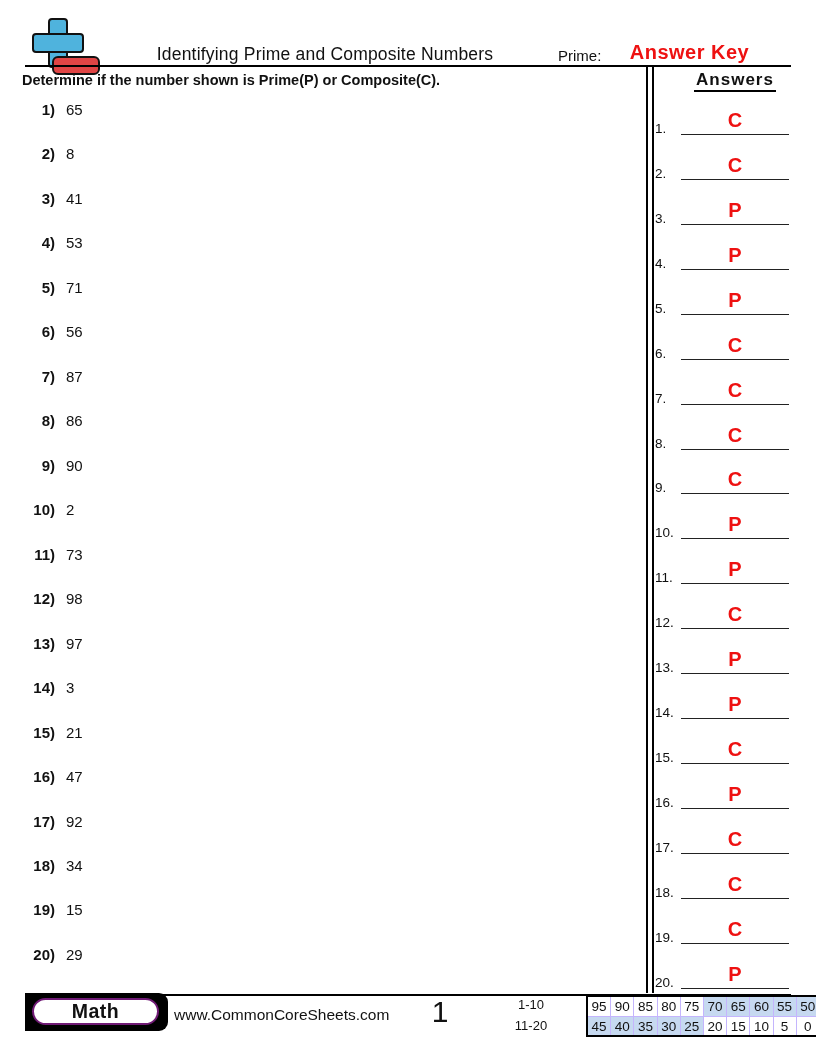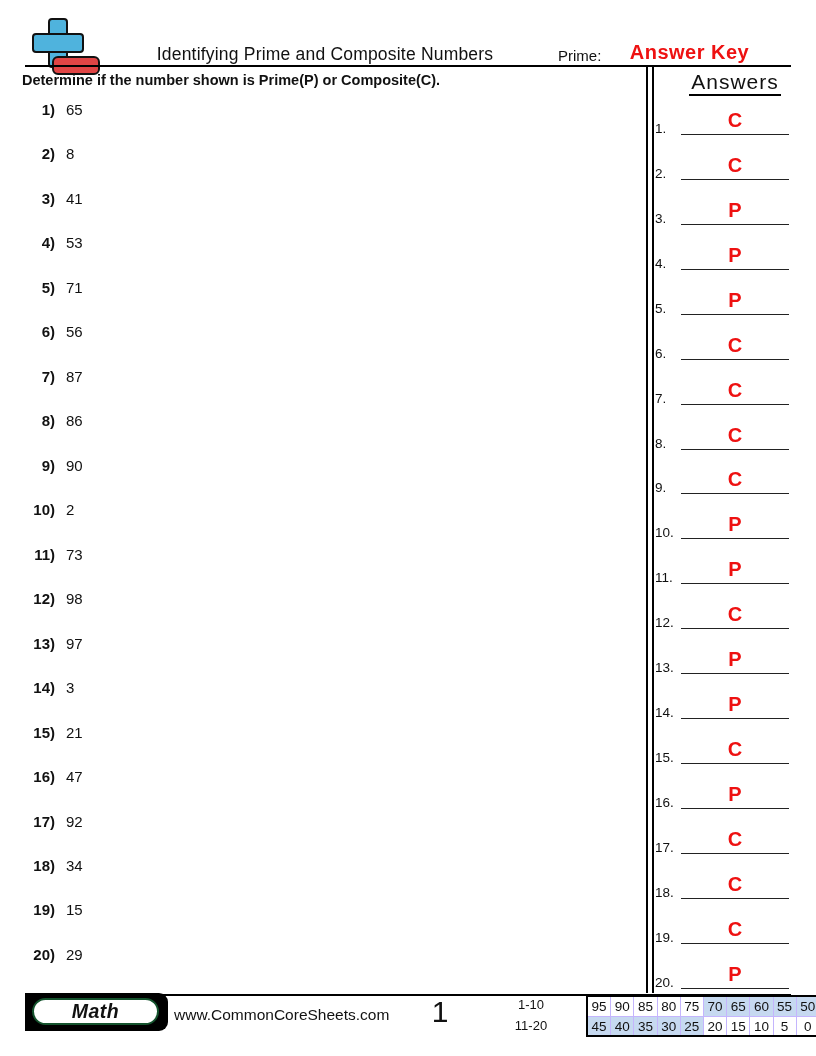--- a/index.html
+++ b/index.html
@@ -20,37 +20,37 @@
   .logo .vbar{position:absolute;left:20px;top:0;width:16px;height:46px;background:var(--logo-blue);border:2.5px solid #111;border-radius:4px;}
   .logo .hbar{position:absolute;left:4px;top:15px;width:48px;height:16px;background:var(--logo-blue);border:2.5px solid #111;border-radius:4px;}
   .logo .patch{position:absolute;left:23px;top:18px;width:10.5px;height:10.5px;background:var(--logo-blue);}
   .logo .minus{position:absolute;left:24px;top:38px;width:44px;height:15px;background:var(--logo-red);border:2.5px solid #111;border-radius:6px;}
   .title{position:absolute;left:110px;top:44px;width:430px;text-align:center;font-size:17.5px;letter-spacing:.2px;}
   .name-label{position:absolute;left:558px;top:47px;font-size:15px;}
   .answer-key{position:absolute;left:612px;top:41px;width:155px;text-align:center;font-size:20px;font-weight:bold;color:var(--red);letter-spacing:.5px;}
   .hline{position:absolute;left:25px;top:65px;width:766px;border-top:2.5px solid #000;}
   .instruction{position:absolute;left:22px;top:72px;width:600px;font-size:14.5px;font-weight:bold;}
   .vsep{position:absolute;left:646px;top:67px;height:926px;width:4px;border-left:2px solid #000;border-right:2px solid #000;}
-  .answers-heading{position:absolute;left:660px;top:70px;width:150px;text-align:center;font-size:21px;font-weight:normal;letter-spacing:1px;}
+  .answers-heading{position:absolute;left:660px;top:70px;width:150px;text-align:center;font-size:17px;font-weight:bold;letter-spacing:1px;}
   .answers-heading span{border-bottom:2.5px solid #000;padding:0 2px 1px 2px;}
   
   .questions{position:absolute;left:25px;top:101px;width:320px;}
   .q-row{height:44.47px;display:flex;align-items:flex-start;}
   .q-num{width:30px;text-align:right;font-weight:bold;font-size:15px;}
   .q-val{margin-left:11px;font-size:15px;}
   
   .answers{position:absolute;left:652px;top:92px;width:140px;}
   .ans-row{position:relative;height:44.95px;}
   .ans-num{position:absolute;left:3px;bottom:1px;font-size:13.5px;}
   .ans-line{position:absolute;left:29px;right:3px;bottom:2px;border-bottom:1.6px solid #222;}
   .ans-letter{position:absolute;left:29px;right:3px;bottom:5px;text-align:center;font-size:20px;font-weight:bold;color:var(--red);}
   
   .fline{position:absolute;left:25px;top:994px;width:766px;border-top:2.5px solid #000;}
   .math-badge{position:absolute;left:25px;top:993px;width:143px;height:38px;background:#000;border-radius:0 9px 9px 0;}
-  .math-pill{position:absolute;left:7px;top:5px;right:9px;bottom:6px;background:#fff;border:2px solid #14532d;border-radius:14px;display:flex;align-items:center;justify-content:center;font-weight:bold;font-size:19.5px;letter-spacing:.5px;font-style:italic;}
+  .math-pill{position:absolute;left:7px;top:5px;right:9px;bottom:6px;background:#fff;border:2px solid #701a75;border-radius:14px;display:flex;align-items:center;justify-content:center;font-weight:bold;font-size:19.5px;letter-spacing:.5px;}
   .website{position:absolute;left:174px;top:1006px;font-size:15.5px;}
   .pagenum{position:absolute;left:405px;top:995px;width:70px;text-align:center;font-size:30px;}
   .score-labels{position:absolute;left:500px;top:995px;width:62px;font-size:13px;text-align:center;}
   .score-labels div{height:20.7px;line-height:20.7px;}
   .score-grid{position:absolute;left:586px;top:995px;display:grid;grid-template-columns:repeat(10,22.2px);grid-auto-rows:18.7px;border:2px solid #000;background:#c4b5fd;grid-gap:1px;}
   .score-cell{background:#fff;display:flex;align-items:center;justify-content:center;font-size:13.5px;}
   .score-cell.shaded{background:var(--shade);}
 </style>
 </head>
 <body>

